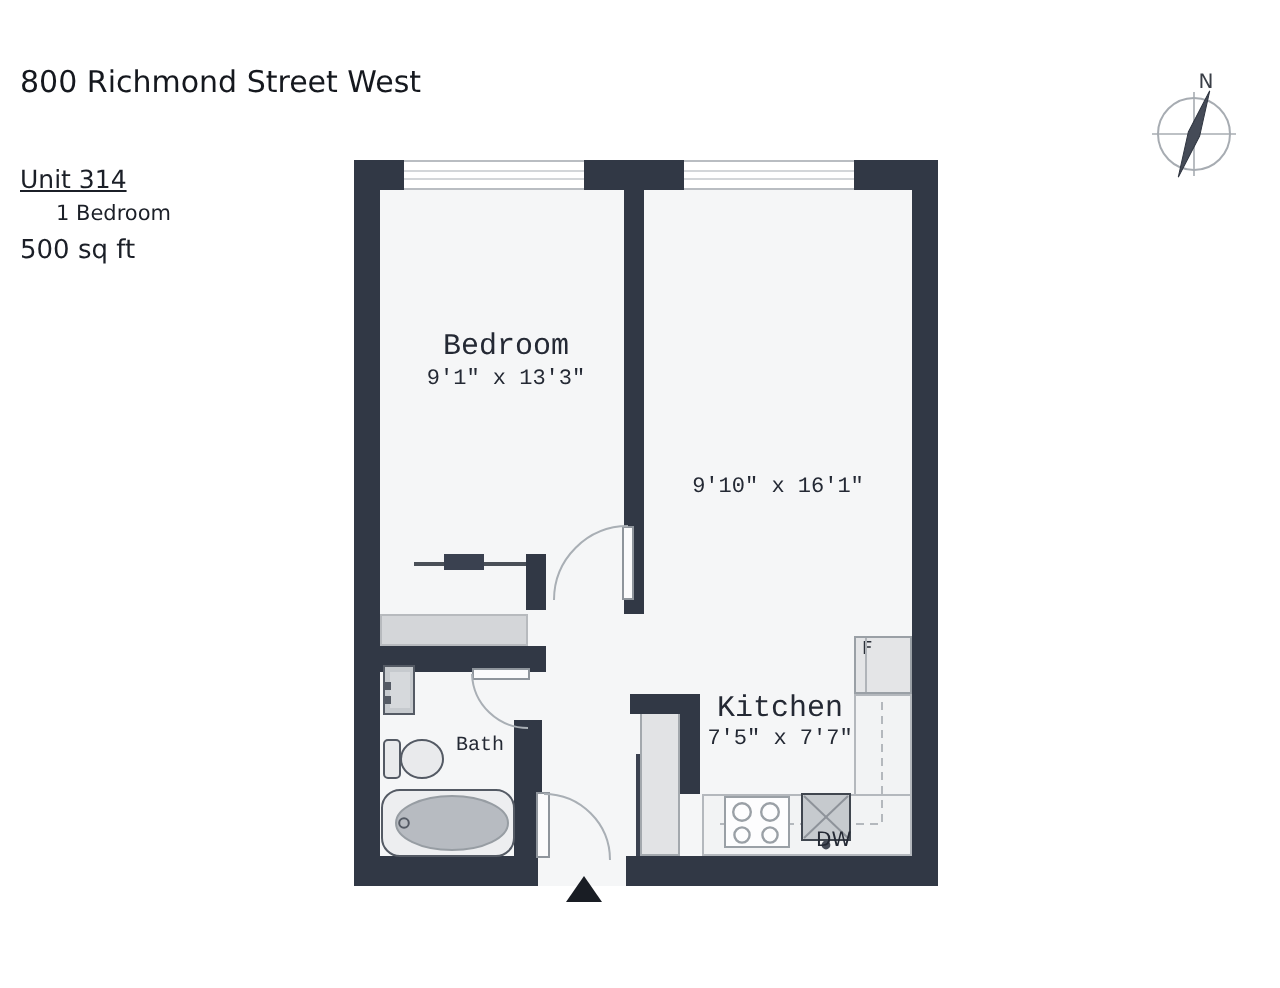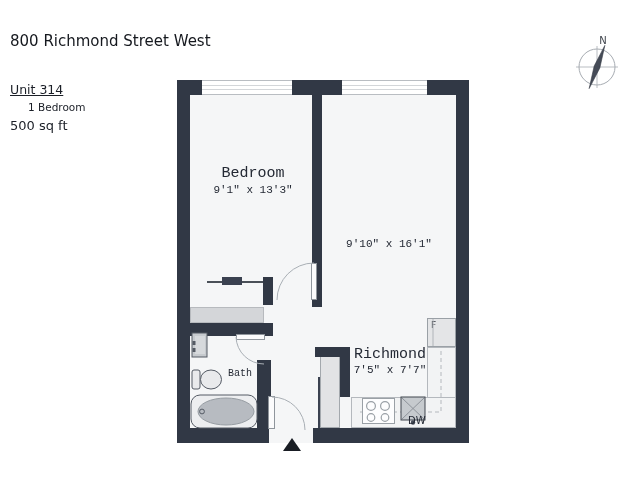--- a/index.html
+++ b/index.html
@@ -115,20 +115,20 @@
       <polygon points="597,44 600,67 597,90 594,67" transform="rotate(20 597 67)" fill="#454b57" stroke="#2f3540" stroke-width="0.5"></polygon>
       <text x="603" y="44" font-size="10" fill="#3a3f47" text-anchor="middle" font-family="DejaVu Sans, sans-serif">N</text>
     </g>
   </svg>
 
   <div class="label center" style="left:253px; top:165px; font-size:15px;">Bedroom</div>
   <div class="label center" style="left:253px; top:184px; font-size:11px;">9′1″ x 13′3″</div>
 
   <div class="label center" style="left:389px; top:206px; font-size:11px;margin-top:32px;">9′10″ x 16′1″</div>
 
-  <div class="label center" style="left:390px; top:346px; font-size:15px;">Richmond</div>
+  <div class="label center" style="left:390px; top:346px; font-size:15px;">Kitchen</div>
   <div class="label center" style="left:390px; top:364px; font-size:11px;">7′5″ x 7′7″</div>
   <div class="label" style="left:408px; top:399px; font-size:10px;margin-top:16px;">DW</div>
 
   <div class="label center" style="left:240px; top:368px; font-size:10px;">Bath</div>
 
 
 </div>
 
 </body></html>

